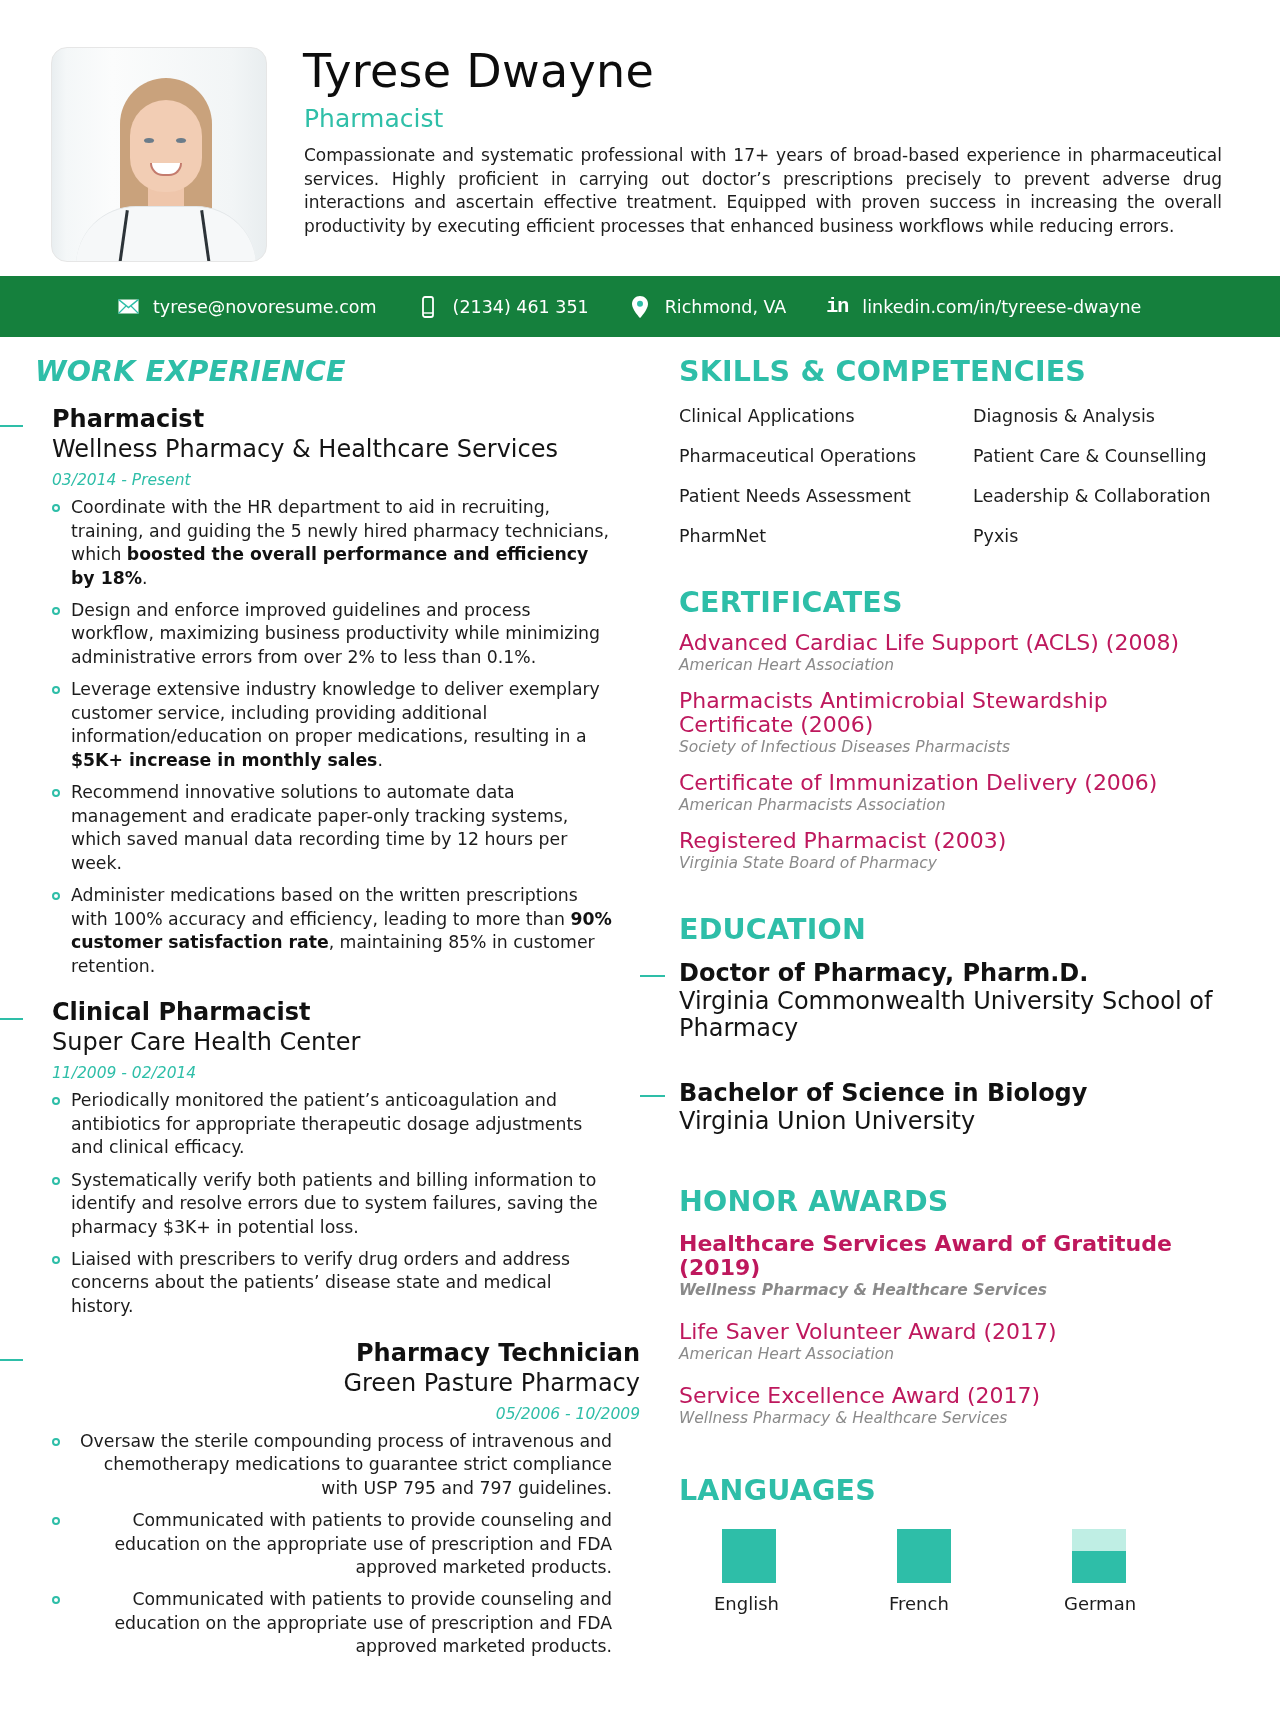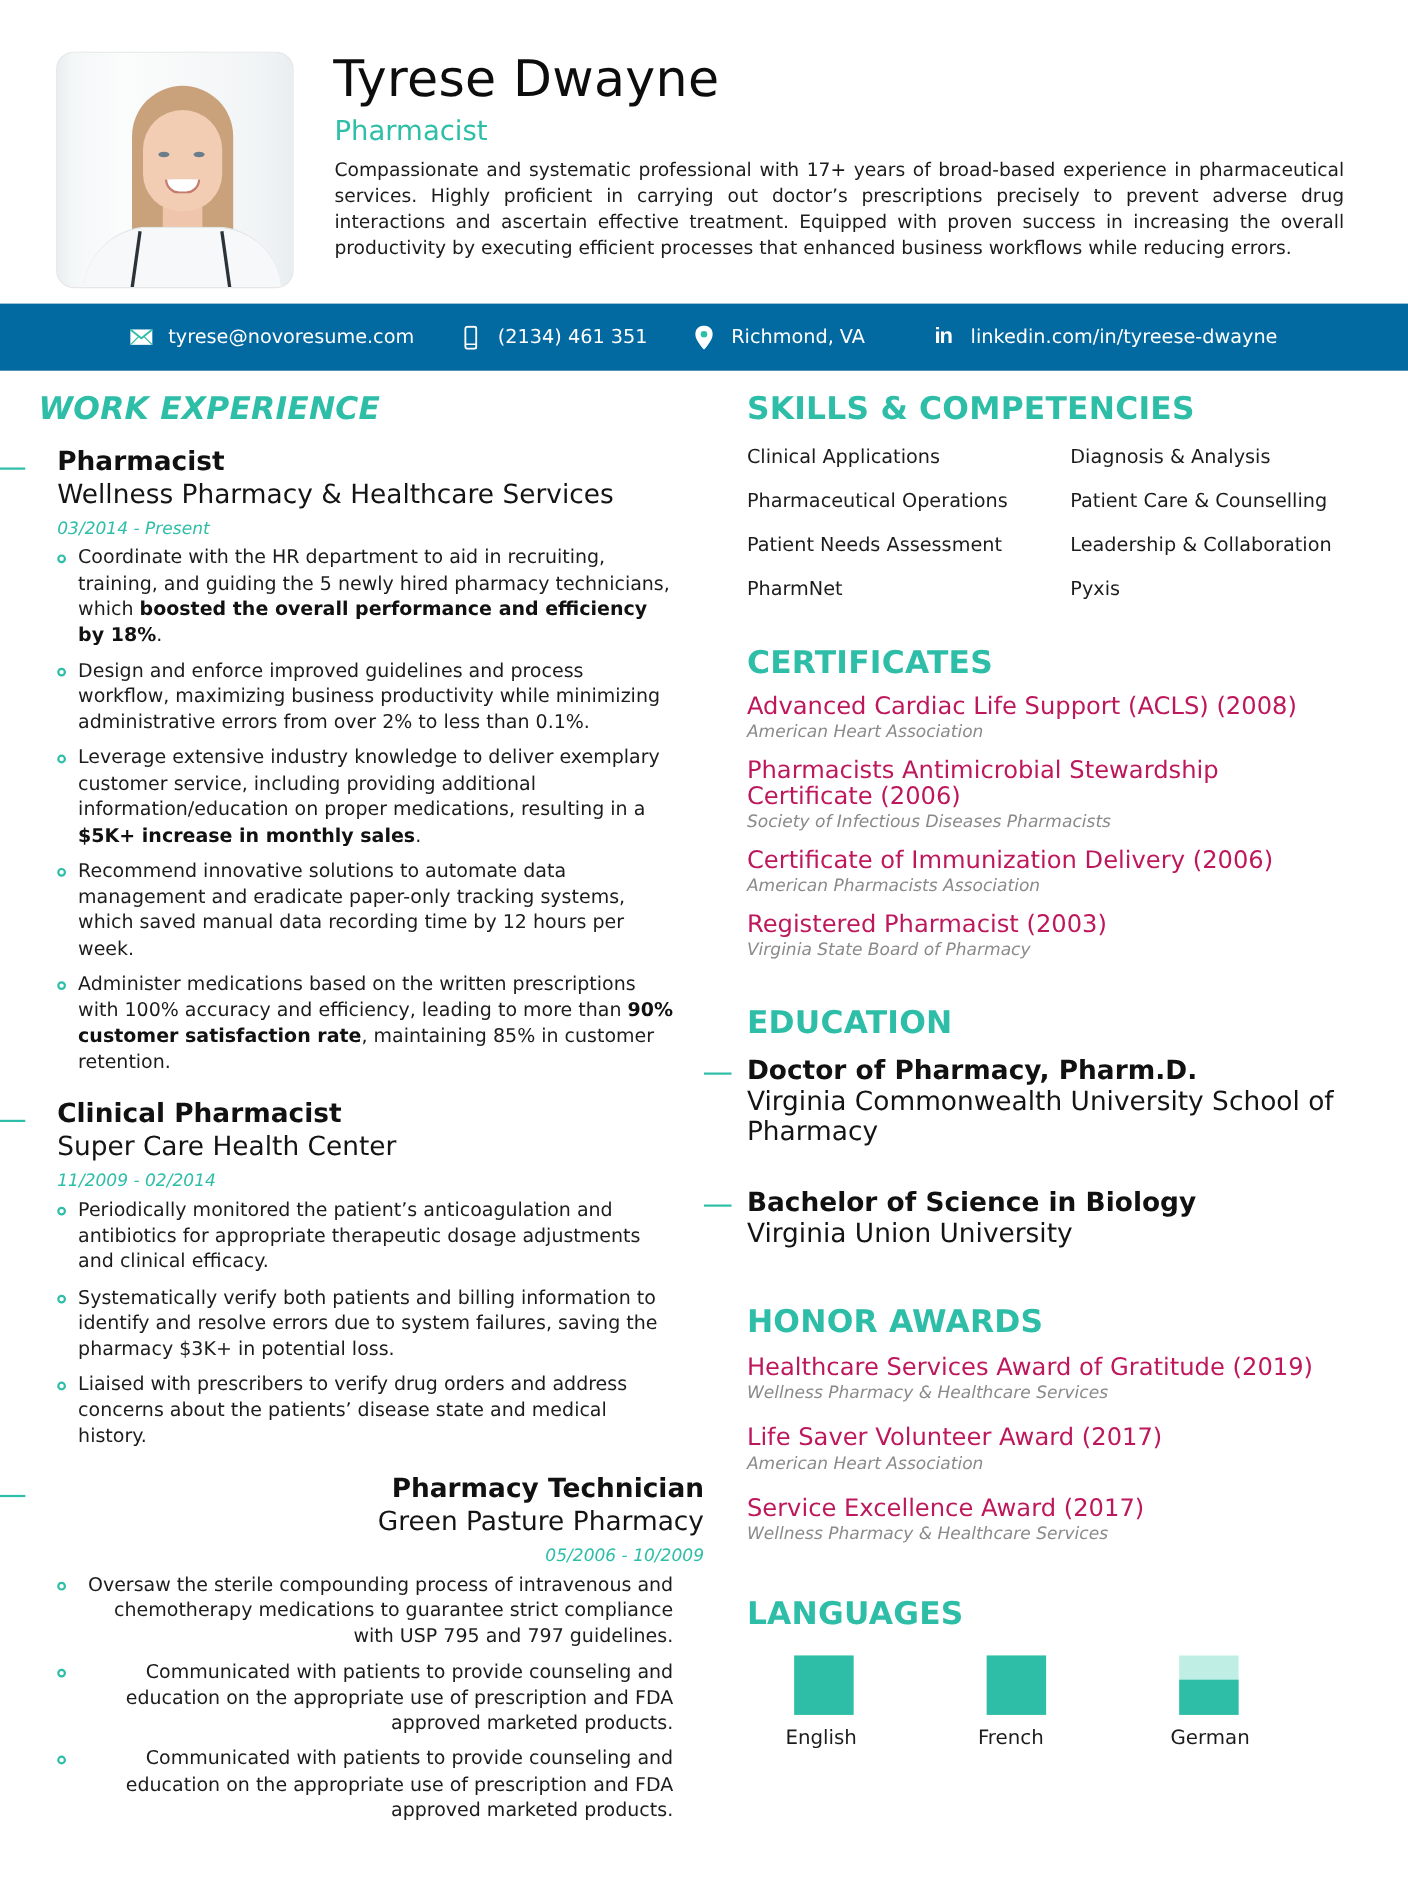--- a/index.html
+++ b/index.html
@@ -26,27 +26,27 @@
   .name { position: absolute; left: 303px; top: 44px; font-size: 46px; font-weight: normal; color: #0d0d0d; letter-spacing: 0.3px; }
   .role { position: absolute; left: 304px; top: 104px; font-size: 25px; color: #2fbfa8; }
   .summary {
     position: absolute; left: 304px; top: 144px; width: 918px;
     font-size: 17px; line-height: 23.7px; color: #1c1c1c; text-align: justify;
   }
 
   
   .contact-bar {
     position: absolute; left: 0; top: 276px; width: 1280px; height: 61px;
-    background: #0369a1; display: flex; align-items: center; padding-left: 117px;
+    background: #15803d; display: flex; align-items: center; padding-left: 117px;
     color: #ffffff; font-size: 17.5px;
   }
   .contact-item { display: flex; align-items: center; margin-right: 40px; }
   .contact-item .ic { width: 22px; height: 22px; margin-right: 14px; display: flex; align-items: center; justify-content: center; }
   .contact-item .ic svg { display: block; }
-  .linkedin-glyph { font-weight: bold; font-size: 20px; letter-spacing: -1px; color: #fff; font-family: Liberation Sans, sans-serif; margin-left: 20px; }
+  .linkedin-glyph { font-weight: bold; font-size: 20px; letter-spacing: -1px; color: #fff; font-family: Liberation Mono, monospace; }
 
   
   .col-left { position: absolute; left: 0; top: 355px; width: 640px; }
   .col-right { position: absolute; left: 679px; top: 355px; width: 560px; }
 
   .section-title { font-size: 28.5px; font-weight: bold; color: #2ebea8; letter-spacing: 0.2px; }
 
   
   .job { position: relative; padding-left: 52px; }
   .job .dash { position: absolute; left: 0; top: 21px; width: 23px; height: 2px; background: #2ebea8; }
@@ -212,21 +212,21 @@
     <div class="edu-degree">Doctor of Pharmacy, Pharm.D.</div>
     <div class="edu-school">Virginia Commonwealth University School of Pharmacy</div>
   </div>
   <div class="edu" style="margin-top:36px;">
     <div class="dash"></div>
     <div class="edu-degree">Bachelor of Science in Biology</div>
     <div class="edu-school">Virginia Union University</div>
   </div>
 
   <div class="section-title" style="margin-top:50px;">HONOR AWARDS</div>
-  <div class="cert" style="">
+  <div class="cert" style="font-weight:bold;">
     <div class="cert-name">Healthcare Services Award of Gratitude (2019)</div>
     <div class="cert-org">Wellness Pharmacy &amp; Healthcare Services</div>
   </div>
   <div class="cert" style="margin-top:20px;">
     <div class="cert-name">Life Saver Volunteer Award (2017)</div>
     <div class="cert-org">American Heart Association</div>
   </div>
   <div class="cert" style="margin-top:20px;">
     <div class="cert-name">Service Excellence Award (2017)</div>
     <div class="cert-org">Wellness Pharmacy &amp; Healthcare Services</div>

